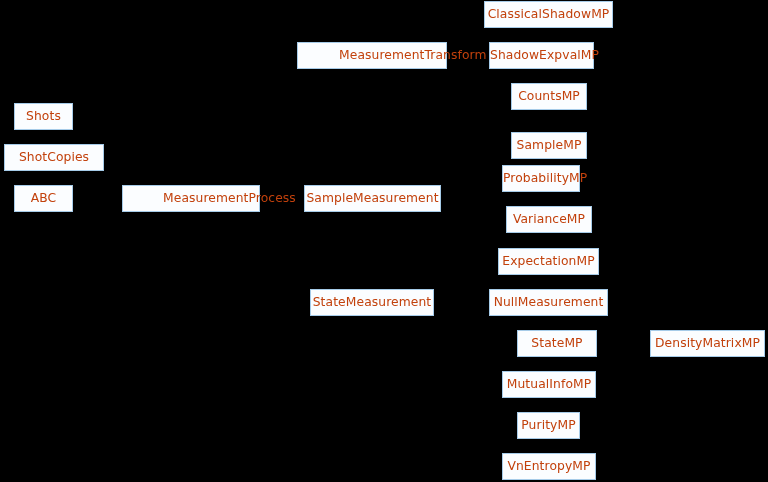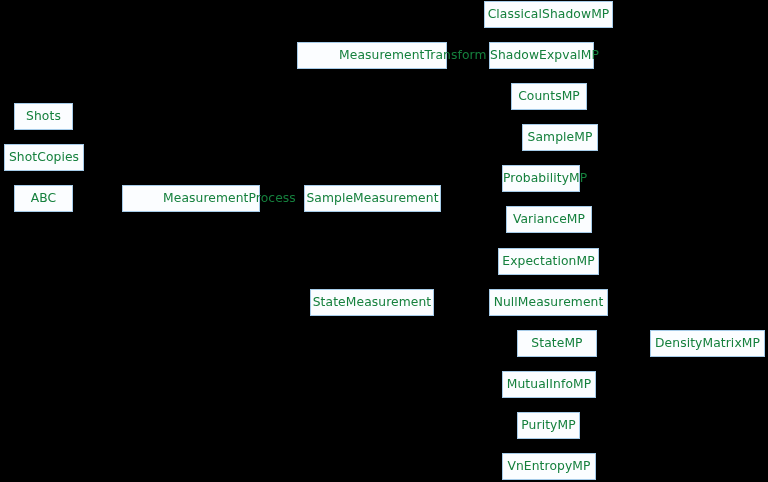--- a/index.html
+++ b/index.html
@@ -24,21 +24,21 @@
     height: 482px;
     pointer-events: none;
   }
   .node {
     position: absolute;
     box-sizing: border-box;
     height: 27px;
     line-height: 25px;
     border: 1px solid #a6cbe8;
     background: #fbfdff;
-    color: #15803d;
+    color: #c2410c;
     font-size: 12.3px;
     text-align: center;
     white-space: nowrap;
     letter-spacing: 0.1px;
     cursor: pointer;
   }
   .node-label {
     display: block;
     pointer-events: none;
   }
@@ -69,21 +69,21 @@
       <path d="M434,302.5 C479.65,302.5 479.65,343.5 517,343.5" fill="none" stroke="#000000" stroke-width="1"></path>
       <path d="M434,302.5 C471.4,302.5 471.4,384.5 502,384.5" fill="none" stroke="#000000" stroke-width="1"></path>
       <path d="M434,302.5 C479.65,302.5 479.65,425.5 517,425.5" fill="none" stroke="#000000" stroke-width="1"></path>
       <path d="M434,302.5 C471.4,302.5 471.4,466.5 502,466.5" fill="none" stroke="#000000" stroke-width="1"></path>
       <path d="M580,343.5 C618.5,343.5 618.5,343.5 650,343.5" fill="none" stroke="#000000" stroke-width="1"></path>
     </svg>
   <div id="node-layer">
       <div class="node" style="left: 14px; top: 103px; width: 59px;">
         <span class="node-label">Shots</span>
       </div>
-      <div class="node" style="left: 4px; top: 144px; width: 80px;">
+      <div class="node" style="left: 4px; top: 144px; width: 100px;">
         <span class="node-label">ShotCopies</span>
       </div>
       <div class="node" style="left: 14px; top: 185px; width: 59px;">
         <span class="node-label">ABC</span>
       </div>
       <div class="node" style="left: 122px; top: 185px; width: 138px; padding-left: 40px;">
         <span class="node-label">MeasurementProcess</span>
       </div>
       <div class="node" style="left: 297px; top: 42px; width: 150px; padding-left: 41px;">
         <span class="node-label">MeasurementTransform</span>
@@ -96,21 +96,21 @@
       </div>
       <div class="node" style="left: 484px; top: 1px; width: 129px;">
         <span class="node-label">ClassicalShadowMP</span>
       </div>
       <div class="node" style="left: 489px; top: 42px; width: 105px;">
         <span class="node-label">ShadowExpvalMP</span>
       </div>
       <div class="node" style="left: 511px; top: 83px; width: 76px;">
         <span class="node-label">CountsMP</span>
       </div>
-      <div class="node" style="left: 511px; top: 124px; width: 76px; margin-left: 11px;">
+      <div class="node" style="left: 511px; top: 132px; width: 76px;">
         <span class="node-label">SampleMP</span>
       </div>
       <div class="node" style="left: 502px; top: 165px; width: 78px;">
         <span class="node-label">ProbabilityMP</span>
       </div>
       <div class="node" style="left: 506px; top: 206px; width: 86px;">
         <span class="node-label">VarianceMP</span>
       </div>
       <div class="node" style="left: 498px; top: 248px; width: 101px;">
         <span class="node-label">ExpectationMP</span>

